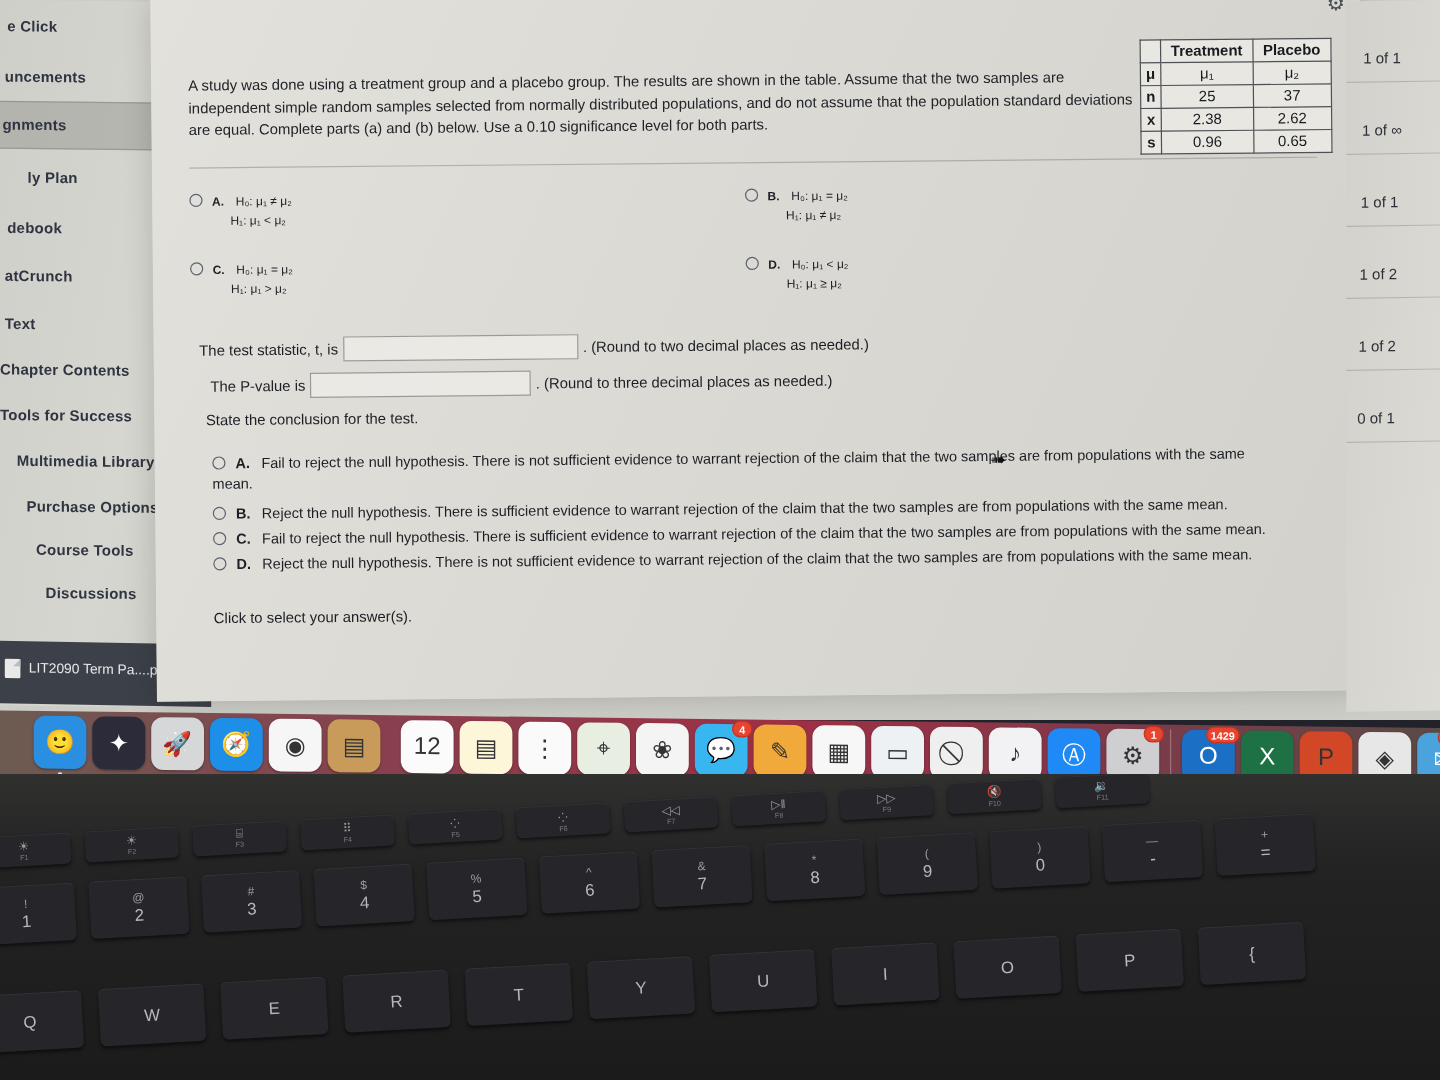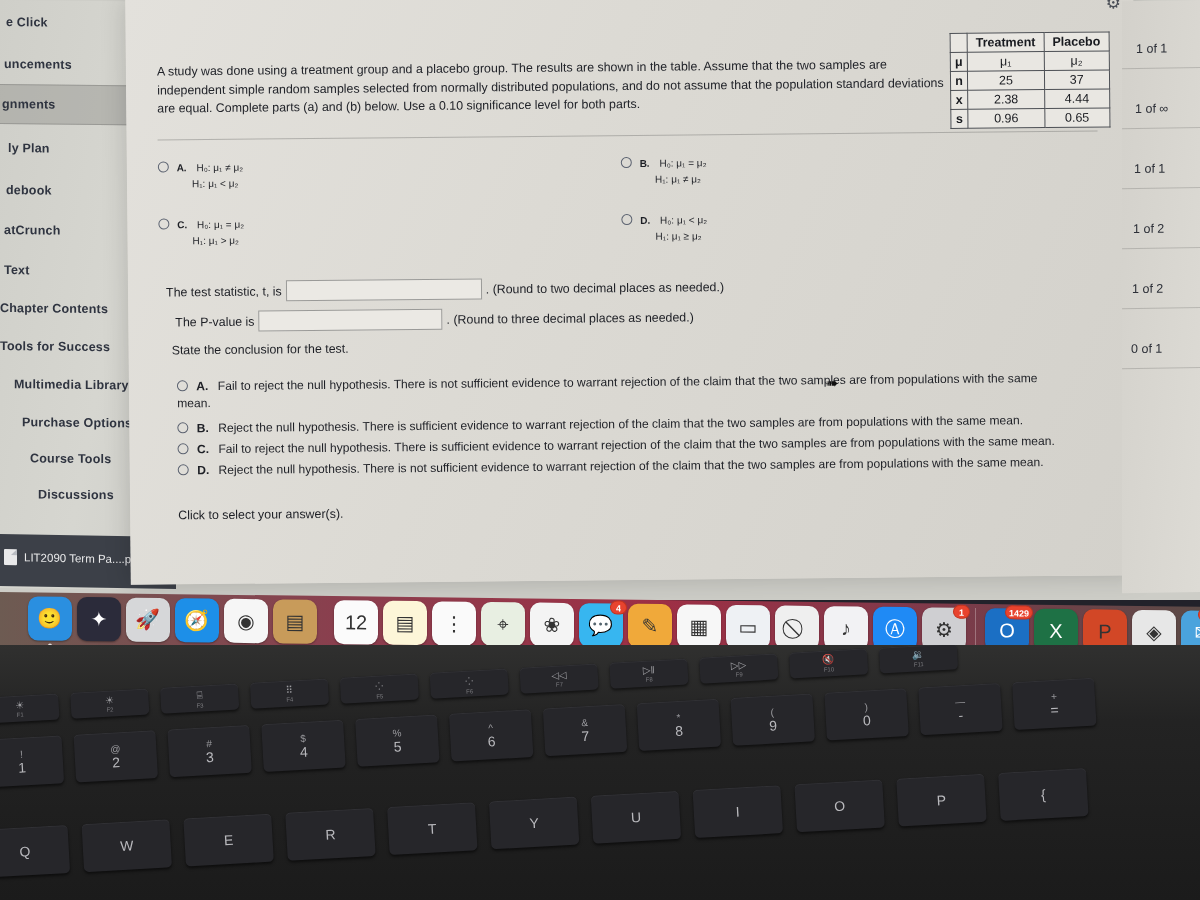--- a/index.html
+++ b/index.html
@@ -205,21 +205,21 @@
         <div class="sb-item" style="top: 2px;">
           <span class="lbl" style="padding-left: 6px;">e Click</span>
         </div>
         <div class="sb-item" style="top: 44px;">
           <span class="lbl" style="padding-left: 4px;">uncements</span>
         </div>
         <div class="sb-item selected" style="top: 84px;">
           <span class="lbl" style="padding-left: 2px;">gnments</span>
         </div>
         <div class="sb-item" style="top: 128px;">
-          <span class="lbl" style="padding-left: 8px;">ly Plan</span>
+          <span class="lbl" style="padding-left: 23px;">ly Plan</span>
         </div>
         <div class="sb-item" style="top: 170px;">
           <span class="lbl" style="padding-left: 6px;">debook</span>
         </div>
         <div class="sb-item" style="top: 210px;">
           <span class="lbl" style="padding-left: 4px;">atCrunch</span>
         </div>
         <div class="sb-item" style="top: 250px;">
           <span class="lbl" style="padding-left: 4px;">Text</span>
         </div>
@@ -272,21 +272,21 @@
                 <td>μ₂</td>
               </tr>
               <tr>
                 <td class="rowlab">n</td>
                 <td>25</td>
                 <td>37</td>
               </tr>
               <tr>
                 <td class="rowlab">x</td>
                 <td>2.38</td>
-                <td>4.44</td>
+                <td>2.62</td>
               </tr>
               <tr>
                 <td class="rowlab">s</td>
                 <td>0.96</td>
                 <td>0.65</td>
               </tr>
             </tbody>
           </table>
 
         <div class="divider"></div>

